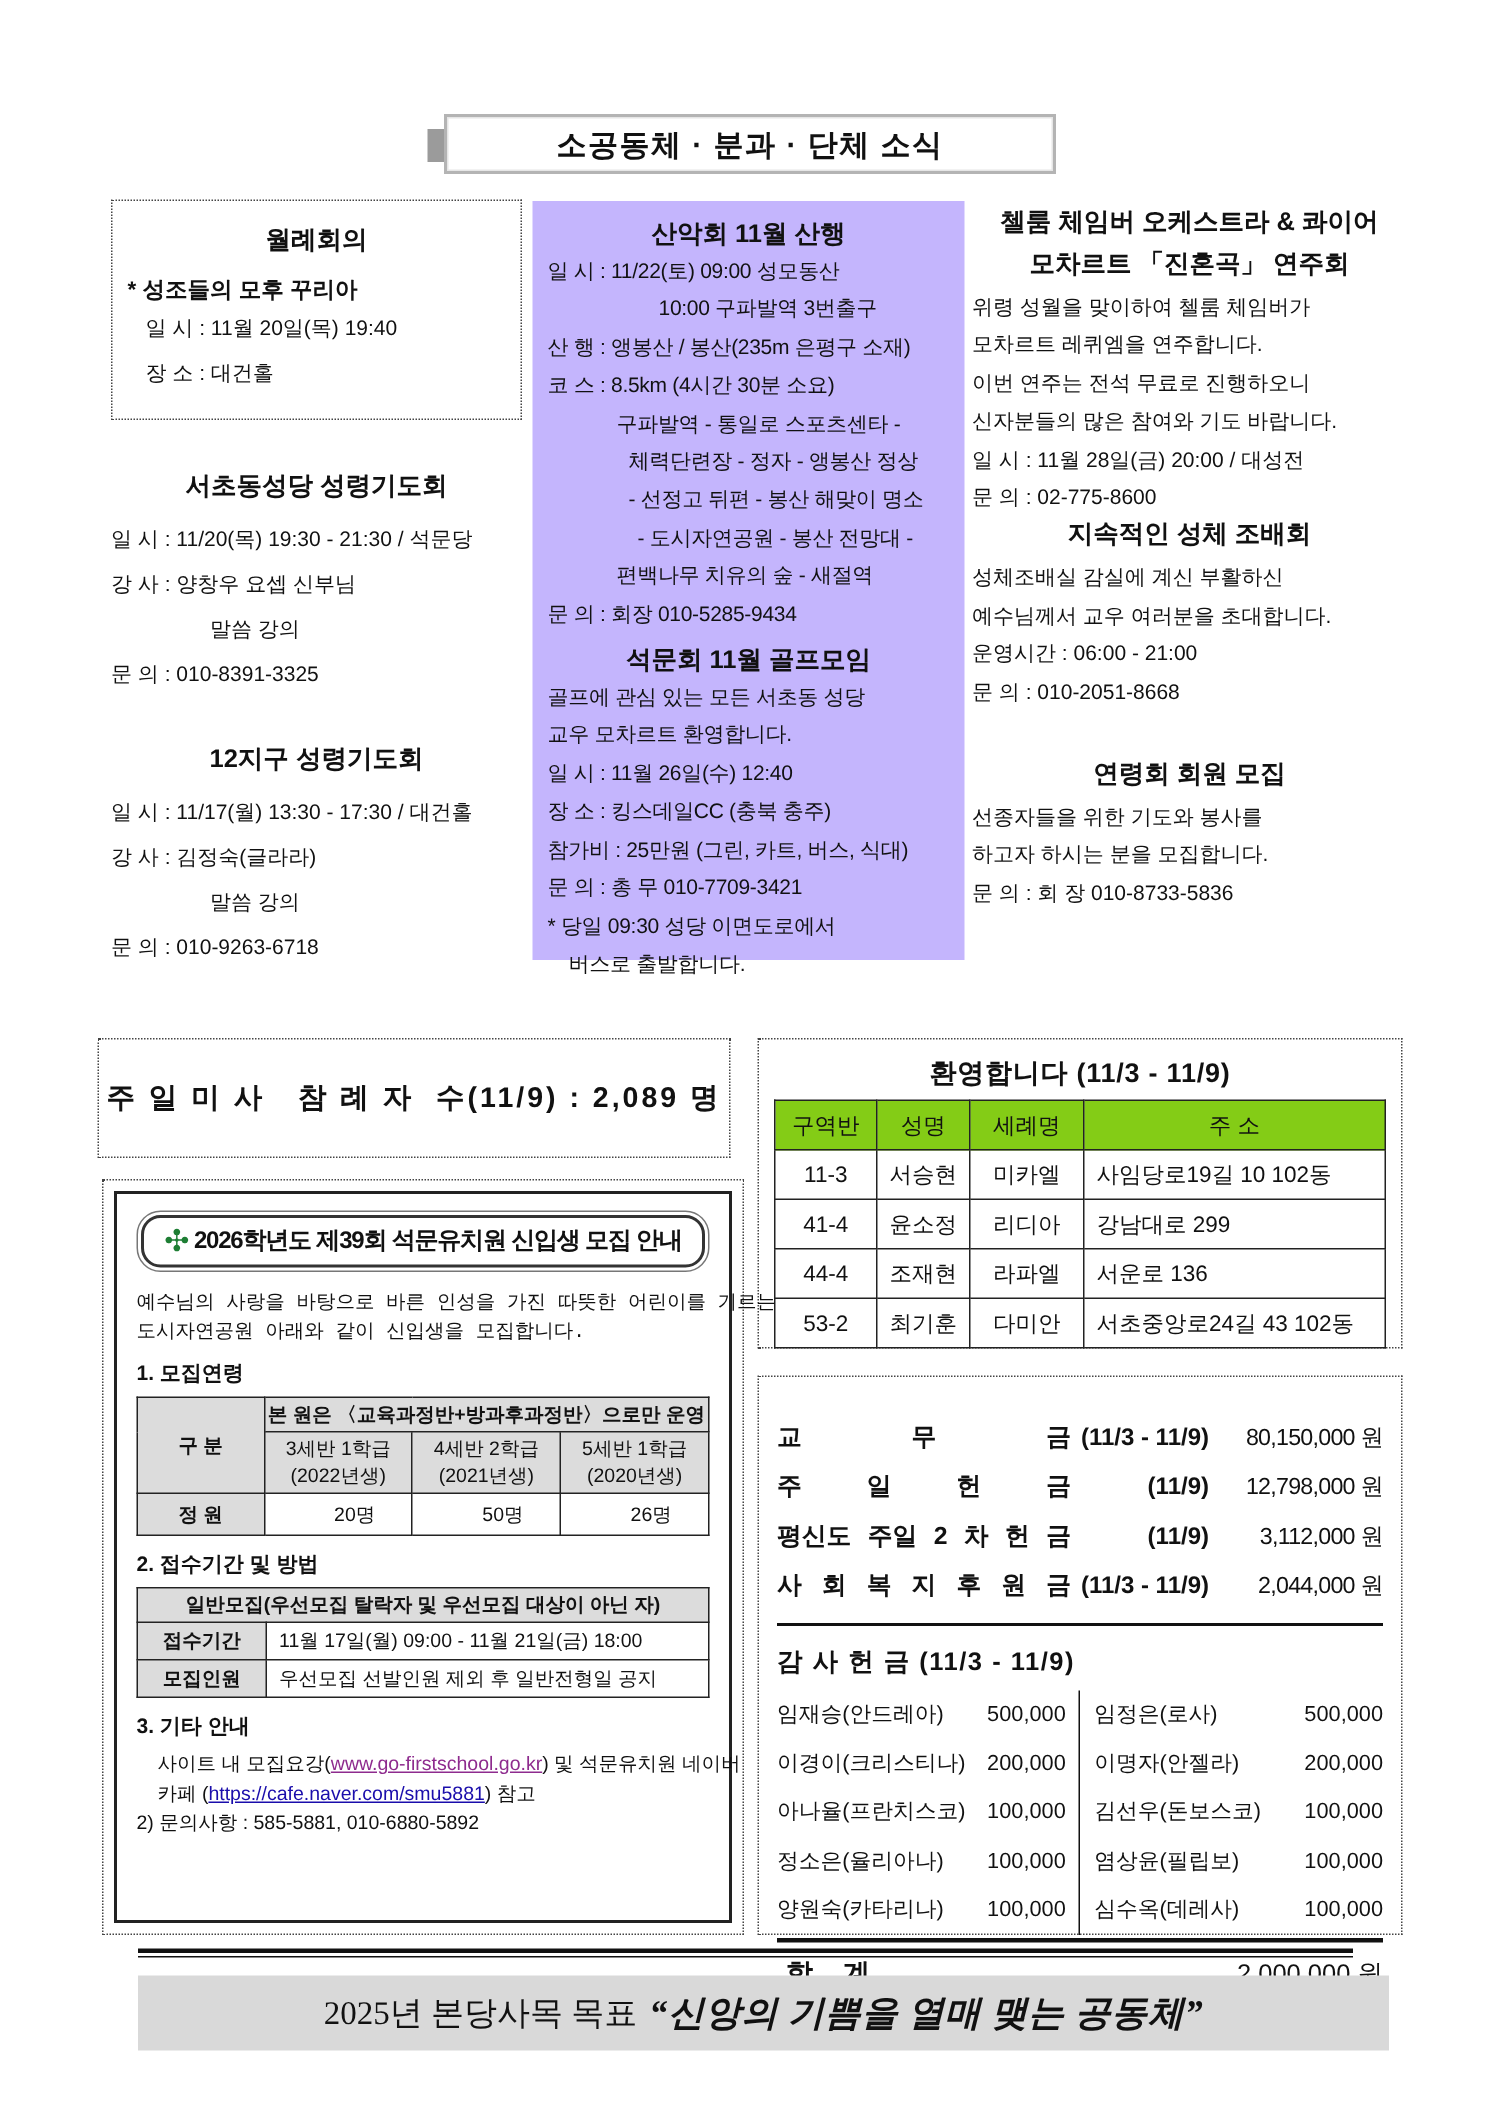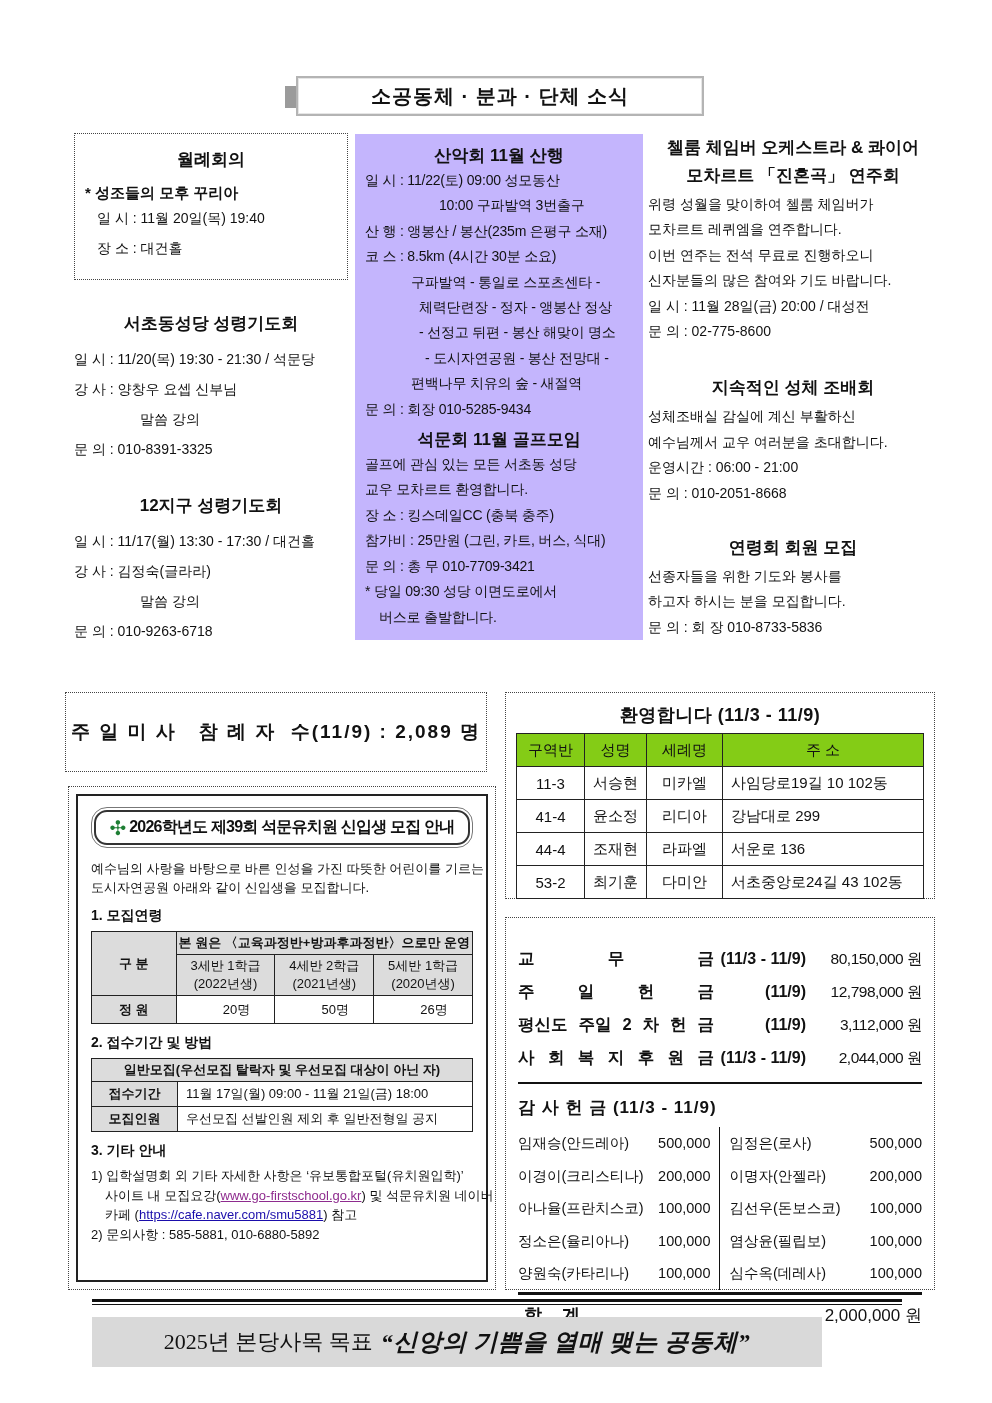--- a/index.html
+++ b/index.html
@@ -66,21 +66,21 @@
     border: 1.5px dotted #444; padding: 7px;
   }
   .kg-inner { width: 100%; height: 100%; border: 2px solid #222; padding: 11px 13px; }
   .kg-banner { border: 1px solid #777; border-radius: 16px; padding: 2px; }
   .kg-banner-in {
     border: 2px solid #333; border-radius: 13px; padding: 5px 6px;
     display: flex; align-items: center; justify-content: center; gap: 3px; white-space: nowrap;
   }
   .kg-banner-title { font-weight: 700; font-size: 16px; letter-spacing: -0.8px; }
   .cross-icon { color: #1e7e34; font-size: 20px; line-height: 18px; }
-  .kg-intro { margin-top: 11px; font-size: 13px; line-height: 19px; white-space: nowrap; }
+  .kg-intro { margin-top: 11px; font-size: 13px; line-height: 19px; white-space: nowrap; font-family: Liberation Mono, monospace; }
   .kg-sec { font-weight: 700; font-size: 14px; margin-top: 10px; }
   .kg-table { width: 100%; border-collapse: collapse; margin-top: 6px; }
   .kg-table td { border: 1.5px solid #222; font-size: 13px; text-align: center; padding: 2px 2px; white-space: nowrap; }
   .kg-table td.gray { background: #dcdcdc; }
   .kg-table td.bold { font-weight: 700; }
   .kg-t1-col0 { width: 86px; }
   .kg-table td.val { height: 28px; padding-left: 24px; }
   .kg-t2 { margin-top: 6px; }
   .kg-t2 td.lbl { width: 86px; }
   .kg-t2 td.v { text-align: left; padding: 3px 8px; }
@@ -105,21 +105,21 @@
   .dcol.left  { padding-right: 8px; }
   .dcol.right { border-left: 1.5px solid #111; padding-left: 10px; }
   .drow { display: flex; justify-content: space-between; font-size: 14.5px; line-height: 32.5px; white-space: nowrap; }
   .total-row { border-top: 3px solid #111; margin-top: 2px; padding-top: 8px; display: flex; justify-content: space-between; align-items: baseline; }
   .total-label { font-size: 18px; font-weight: 700; white-space: pre; padding-left: 6px; }
   .total-amount { font-size: 17px; }
 
   
   .footer-rule { position: absolute; left: 92px; top: 1299px; width: 810px; height: 6px; border-top: 3px solid #111; border-bottom: 1.5px solid #111; }
   .footer-band {
-    position: absolute; left: 92px; top: 1317px; width: 730px; height: 50px; background: #d9d9d9;
+    position: absolute; left: 92px; top: 1317px; width: 834px; height: 50px; background: #d9d9d9;
     display: flex; align-items: center; justify-content: center; gap: 8px;
     font-family: "Liberation Serif", serif; white-space: nowrap;
   }
   .footer-prefix { font-size: 22px; }
   .footer-quote { font-size: 24px; font-style: italic; font-weight: 700; letter-spacing: 0.5px; }
 </style>
 </head>
 <body>
 
 <div class="page">
@@ -169,20 +169,21 @@
       <div class="line ind-r2">체력단련장 - 정자 - 앵봉산 정상</div>
       <div class="line ind-r2">- 선정고 뒤편 - 봉산 해맞이 명소</div>
       <div class="line ind-r3">- 도시자연공원 - 봉산 전망대 -</div>
       <div class="line ind-r1">편백나무 치유의 숲 - 새절역</div>
       <div class="line">문 의 : 회장 010-5285-9434</div>
     </div>
     <div style="margin-top:6px">
       <div class="sec-title">석문회 11월 골프모임</div>
       <div class="line">골프에 관심 있는 모든 서초동 성당</div>
       <div class="line">교우 모차르트 환영합니다.</div>
+      <div class="line">일 시 : 11월 26일(수) 12:40</div>
       <div class="line">장 소 : 킹스데일CC (충북 충주)</div>
       <div class="line">참가비 : 25만원 (그린, 카트, 버스, 식대)</div>
       <div class="line">문 의 : 총 무 010-7709-3421</div>
       <div class="line">* 당일 09:30 성당 이면도로에서</div>
       <div class="line ind-bus">버스로 출발합니다.</div>
     </div>
   </div>
 
   <div class="col-right">
     <div>
@@ -190,21 +191,21 @@
       <div class="sec-title" style="margin-top:4px">모차르트 「진혼곡」 연주회</div>
       <div style="margin-top:4px">
         <div class="line">위령 성월을 맞이하여 첼룸 체임버가</div>
         <div class="line">모차르트 레퀴엠을 연주합니다.</div>
         <div class="line">이번 연주는 전석 무료로 진행하오니</div>
         <div class="line">신자분들의 많은 참여와 기도 바랍니다.</div>
         <div class="line">일 시 : 11월 28일(금) 20:00 / 대성전</div>
         <div class="line">문 의 : 02-775-8600</div>
       </div>
     </div>
-    <div style="margin-top:32px">
+    <div style="">
       <div class="sec-title">지속적인 성체 조배회</div>
       <div style="margin-top:4px">
         <div class="line">성체조배실 감실에 계신 부활하신</div>
         <div class="line">예수님께서 교우 여러분을 초대합니다.</div>
         <div class="line">운영시간 : 06:00 - 21:00</div>
         <div class="line">문 의 : 010-2051-8668</div>
       </div>
     </div>
     <div style="margin-top:30px">
       <div class="sec-title">연령회 회원 모집</div>
@@ -310,21 +311,20 @@
           <td class="v">11월 17일(월) 09:00 - 11월 21일(금) 18:00</td>
         </tr>
         <tr>
           <td class="gray bold lbl">모집인원</td>
           <td class="v">우선모집 선발인원 제외 후 일반전형일 공지</td>
         </tr>
       </tbody>
         </table>
       <div class="kg-sec">3. 기타 안내</div>
       <div class="kg-notes">
-        <div>1) 입학설명회 외 기타 자세한 사항은 ‘유보통합포털(유치원입학)’</div>
         <div class="cont">
           <span>사이트 내 모집요강(</span><a class="link-purple" href="#">www.go-firstschool.go.kr</a><span>) 및 석문유치원 네이버</span>
         </div>
         <div class="cont">
           <span>카페 (</span><a class="link-blue" href="#">https://cafe.naver.com/smu5881</a><span>) 참고</span>
         </div>
         <div>2) 문의사항 : 585-5881, 010-6880-5892</div>
       </div>
     </div>
   </div>

